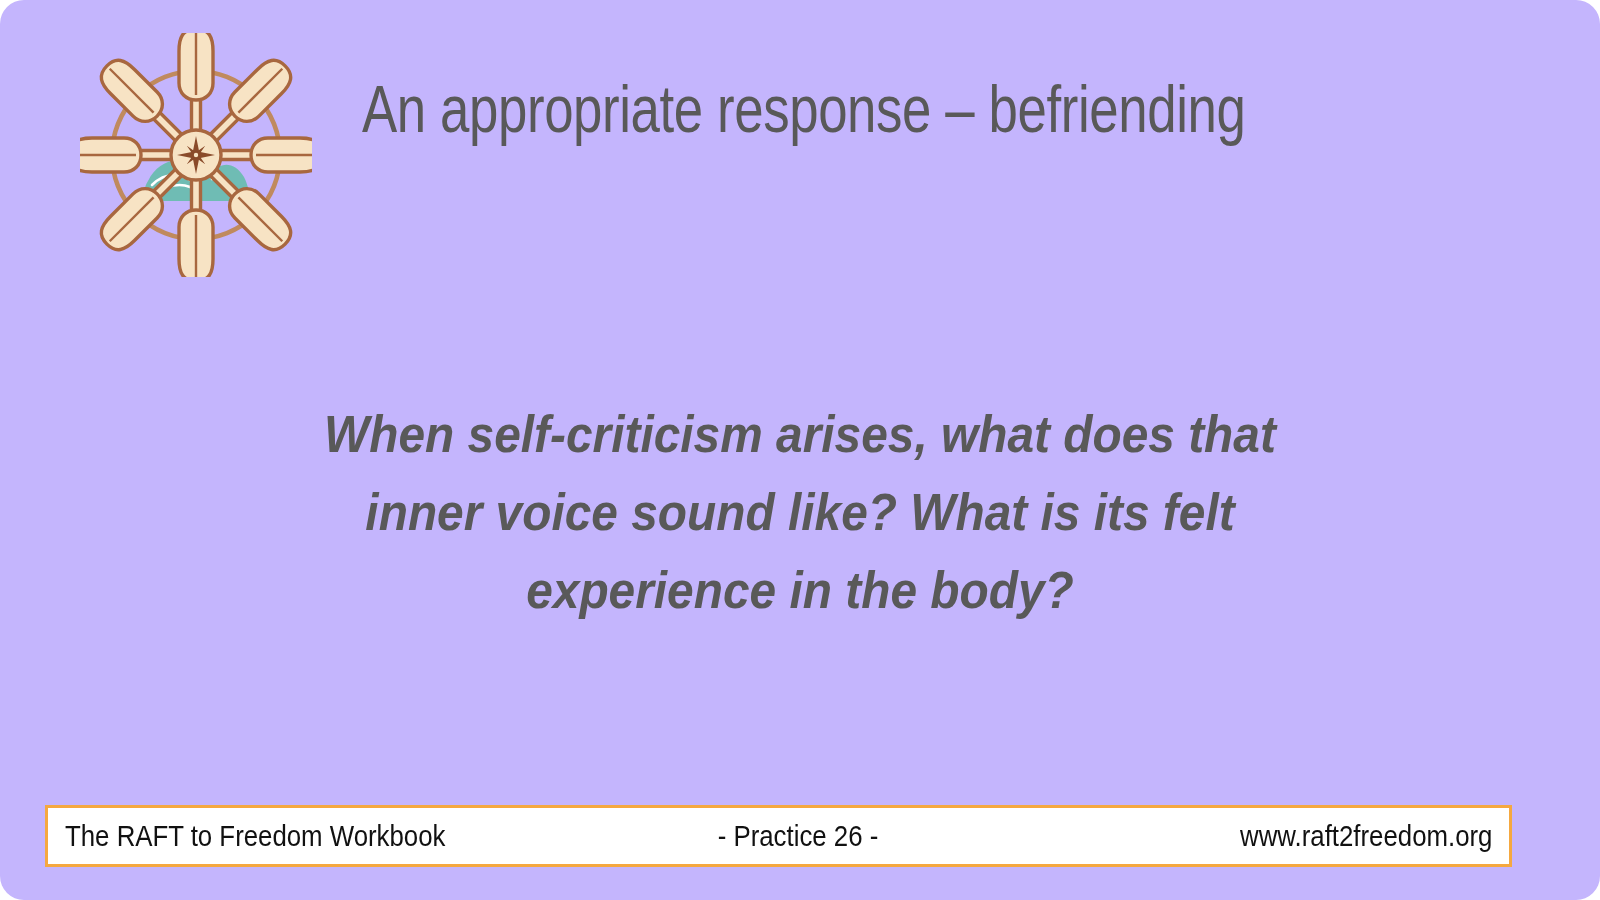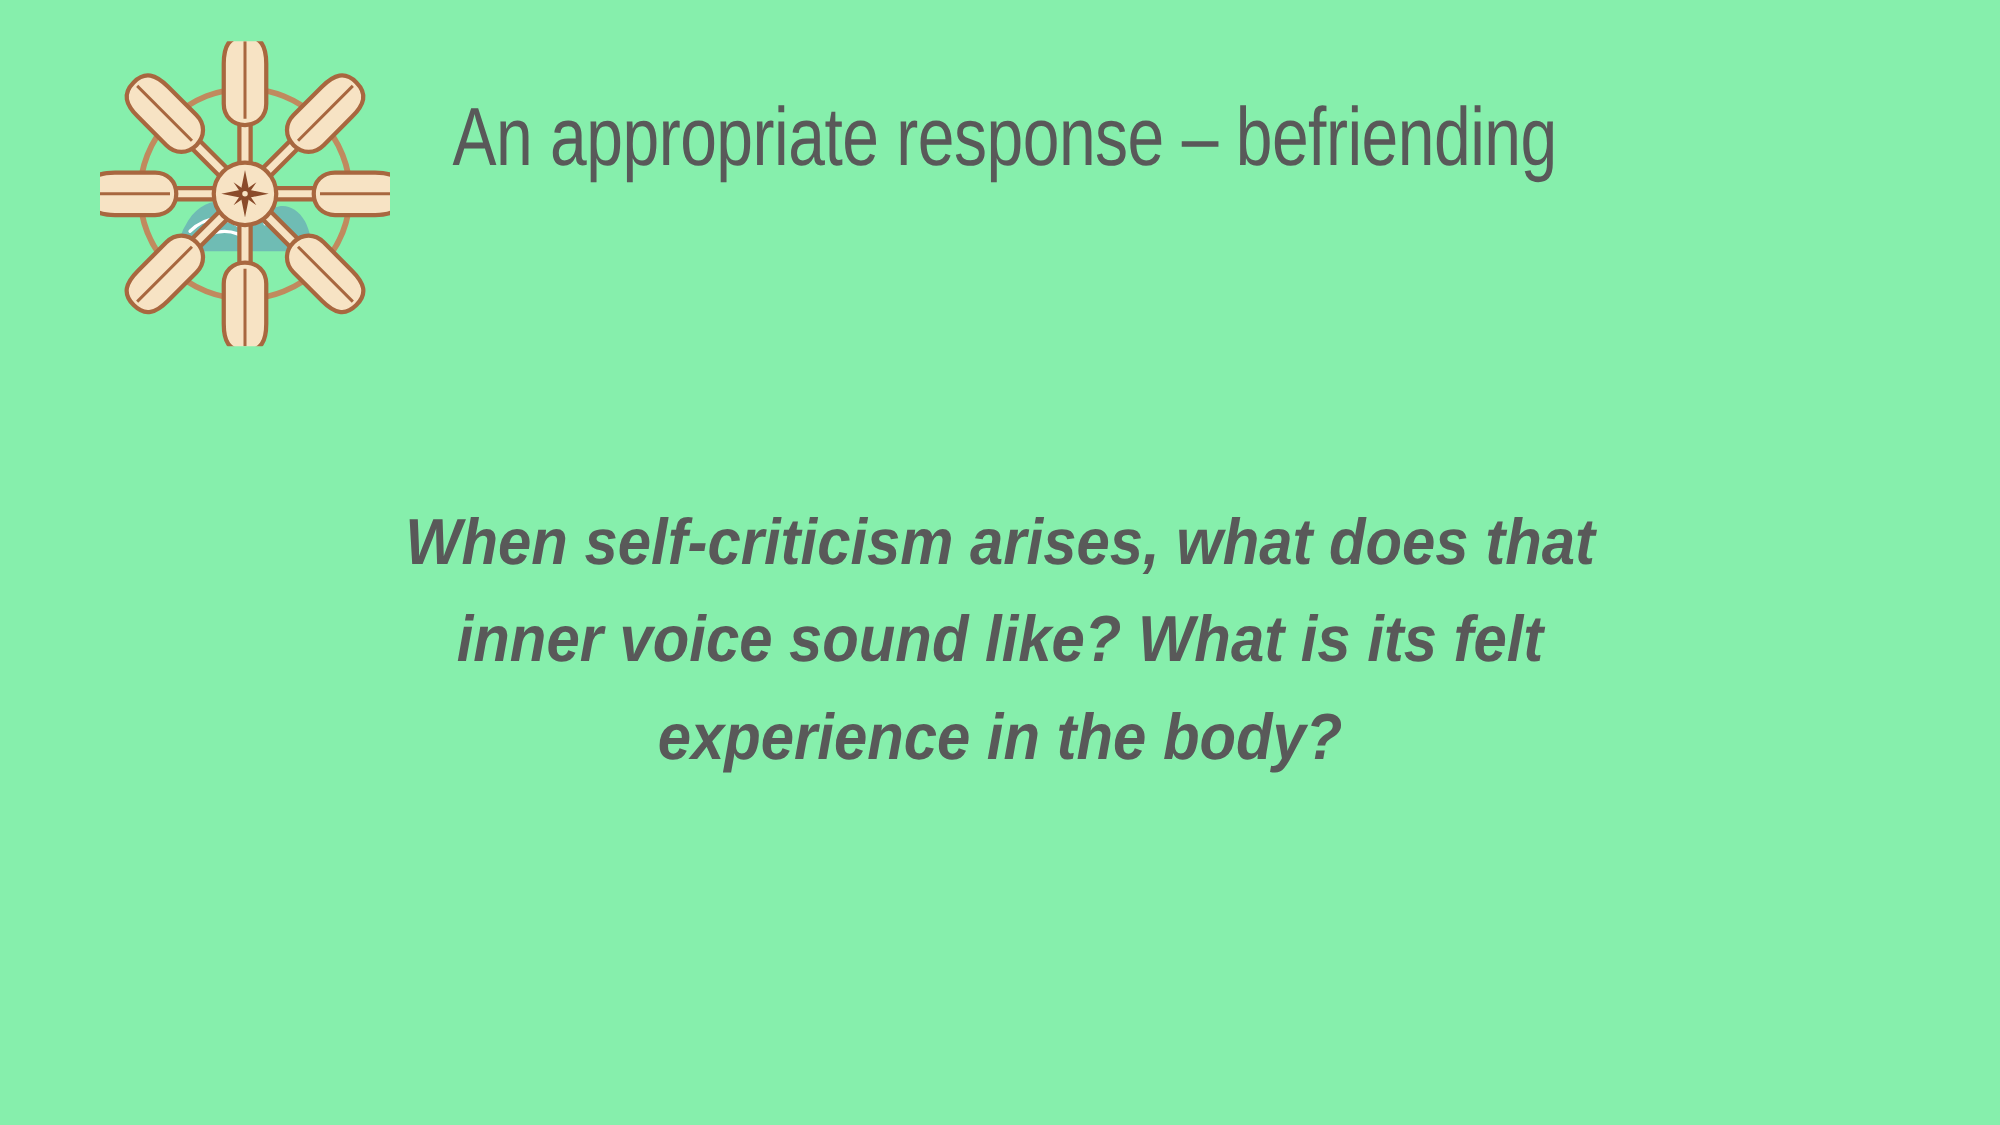--- a/index.html
+++ b/index.html
@@ -8,22 +8,23 @@
     padding: 0;
     background: #ffffff;
   }
   body {
     font-family: "Liberation Sans", sans-serif;
   }
   .slide {
     position: relative;
     width: 1600px;
     height: 900px;
-    background: #86efac;
+    background: #c4b5fd;
     overflow: hidden;
+    border-radius: 24px;
   }
 
   
   .logo {
     position: absolute;
     left: 80px;
     top: 33px;
     width: 232px;
     height: 244px;
   }
@@ -162,14 +163,19 @@
   </div>
 
   <div class="title">An appropriate response – befriending</div>
 
   <div class="body-block">
     <span class="body-line">When self-criticism arises, what does that</span>
     <span class="body-line">inner voice sound like? What is its felt</span>
     <span class="body-line">experience in the body?</span>
   </div>
 
+  <div class="footer">
+    <span class="footer-text footer-left">The RAFT to Freedom Workbook</span>
+    <span class="footer-text footer-center">-   Practice 26   -</span>
+    <span class="footer-text footer-right">www.raft2freedom.org</span>
+  </div>
 
 </div>
 
 </body></html>

